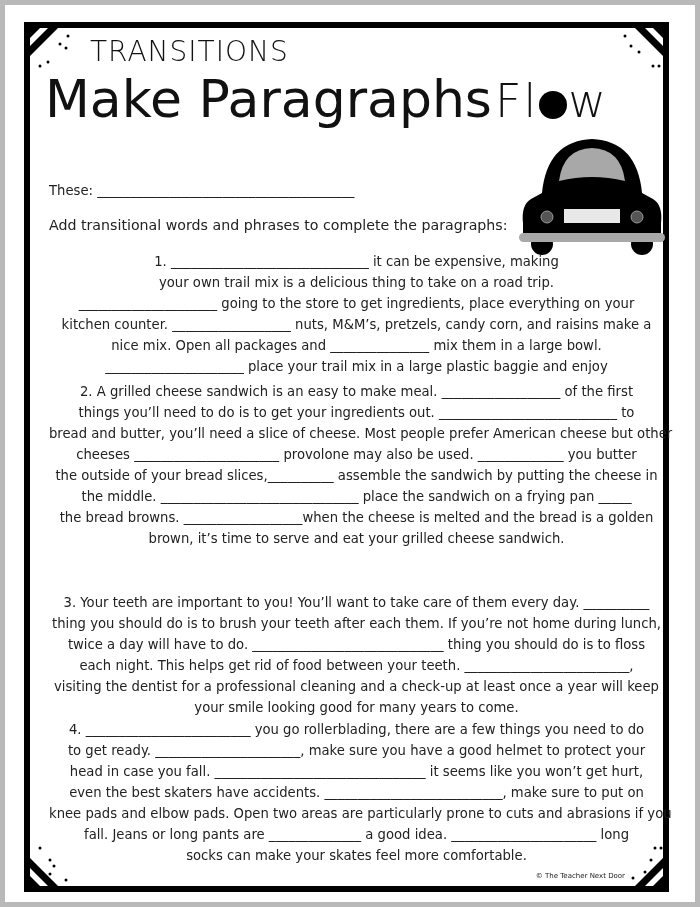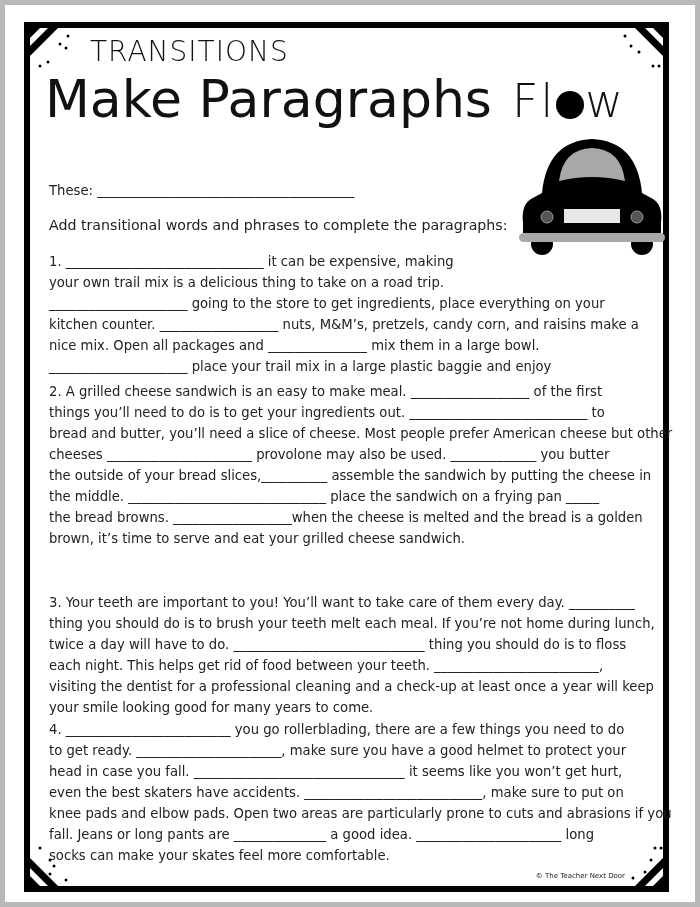--- a/index.html
+++ b/index.html
@@ -4,20 +4,21 @@
 <style>
   html, body { margin:0; padding:0; }
   body {
     width:700px; height:907px; position:relative; overflow:hidden;
     background:#b9b9b9;
     font-family:"Liberation Sans", sans-serif;
   }
   .sheet {
     position:absolute; left:5px; top:5px; width:690px; height:897px;
     background:#ffffff;
+    text-align:center;
   }
   .frame {
     position:absolute; left:19px; top:17px; width:645px; height:870px;
     border:6px solid #000; box-sizing:border-box; background:#fff;
   }
   .corner { position:absolute; width:70px; height:70px; }
   .corner svg { width:100%; height:100%; display:block; }
   .c-tl { left:-6px; top:-6px; }
   .c-tr { right:-6px; top:-6px; }
   .c-bl { left:-6px; bottom:-6px; }
@@ -28,21 +29,21 @@
     font-family:"DejaVu Sans", sans-serif; font-size:28px; letter-spacing:1px;
     color:#111; font-weight:300;
   }
   .title {
     position:absolute; left:40px; top:64px;
     font-family:"DejaVu Sans", sans-serif; font-size:52px; color:#111;
     letter-spacing:0px; line-height:60px;
   }
   .title .flow {
     font-family:"DejaVu Sans", sans-serif; font-weight:200; font-size:46px;
-    margin-left:20px; letter-spacing:2px;
+    margin-left:3px; letter-spacing:2px;
   }
   .flow-o {
     display:inline-block; width:28px; height:28px; border-radius:50%;
     background:#000; vertical-align:-2px; margin:0 1px;
   }
 
   .car { position:absolute; left:512px; top:128px; width:150px; height:122px; }
 
   .content {
     position:absolute; left:44px; top:0; width:620px;
@@ -154,21 +155,21 @@
       <span class="line">bread and butter, you’ll need a slice of cheese. Most people prefer American cheese but other</span>
       <span class="line">cheeses ______________________ provolone may also be used. _____________ you butter</span>
       <span class="line">the outside of your bread slices,__________ assemble the sandwich by putting the cheese in</span>
       <span class="line">the middle. ______________________________ place the sandwich on a frying pan _____</span>
       <span class="line">the bread browns. __________________when the cheese is melted and the bread is a golden</span>
       <span class="line">brown, it’s time to serve and eat your grilled cheese sandwich.</span>
     </div>
 
     <div class="para p3">
       <span class="line">3.  Your teeth are important to you! You’ll want to take care of them every day. __________</span>
-      <span class="line">thing you should do is to brush your teeth melt each meal. If you’re not home during lunch,</span>
+      <span class="line">thing you should do is to brush your teeth after each them. If you’re not home during lunch,</span>
       <span class="line">twice a day will have to do. _____________________________ thing you should do is to floss</span>
       <span class="line">each night. This helps get rid of food between your teeth. _________________________,</span>
       <span class="line">visiting the dentist for a professional cleaning and a check-up at least once a year will keep</span>
       <span class="line">your smile looking good for many years to come.</span>
     </div>
 
     <div class="para p4">
       <span class="line">4. _________________________ you go rollerblading, there are a few things you need to do</span>
       <span class="line">to get ready. ______________________, make sure you have a good helmet to protect your</span>
       <span class="line">head in case you fall. ________________________________ it seems like you won’t get hurt,</span>

